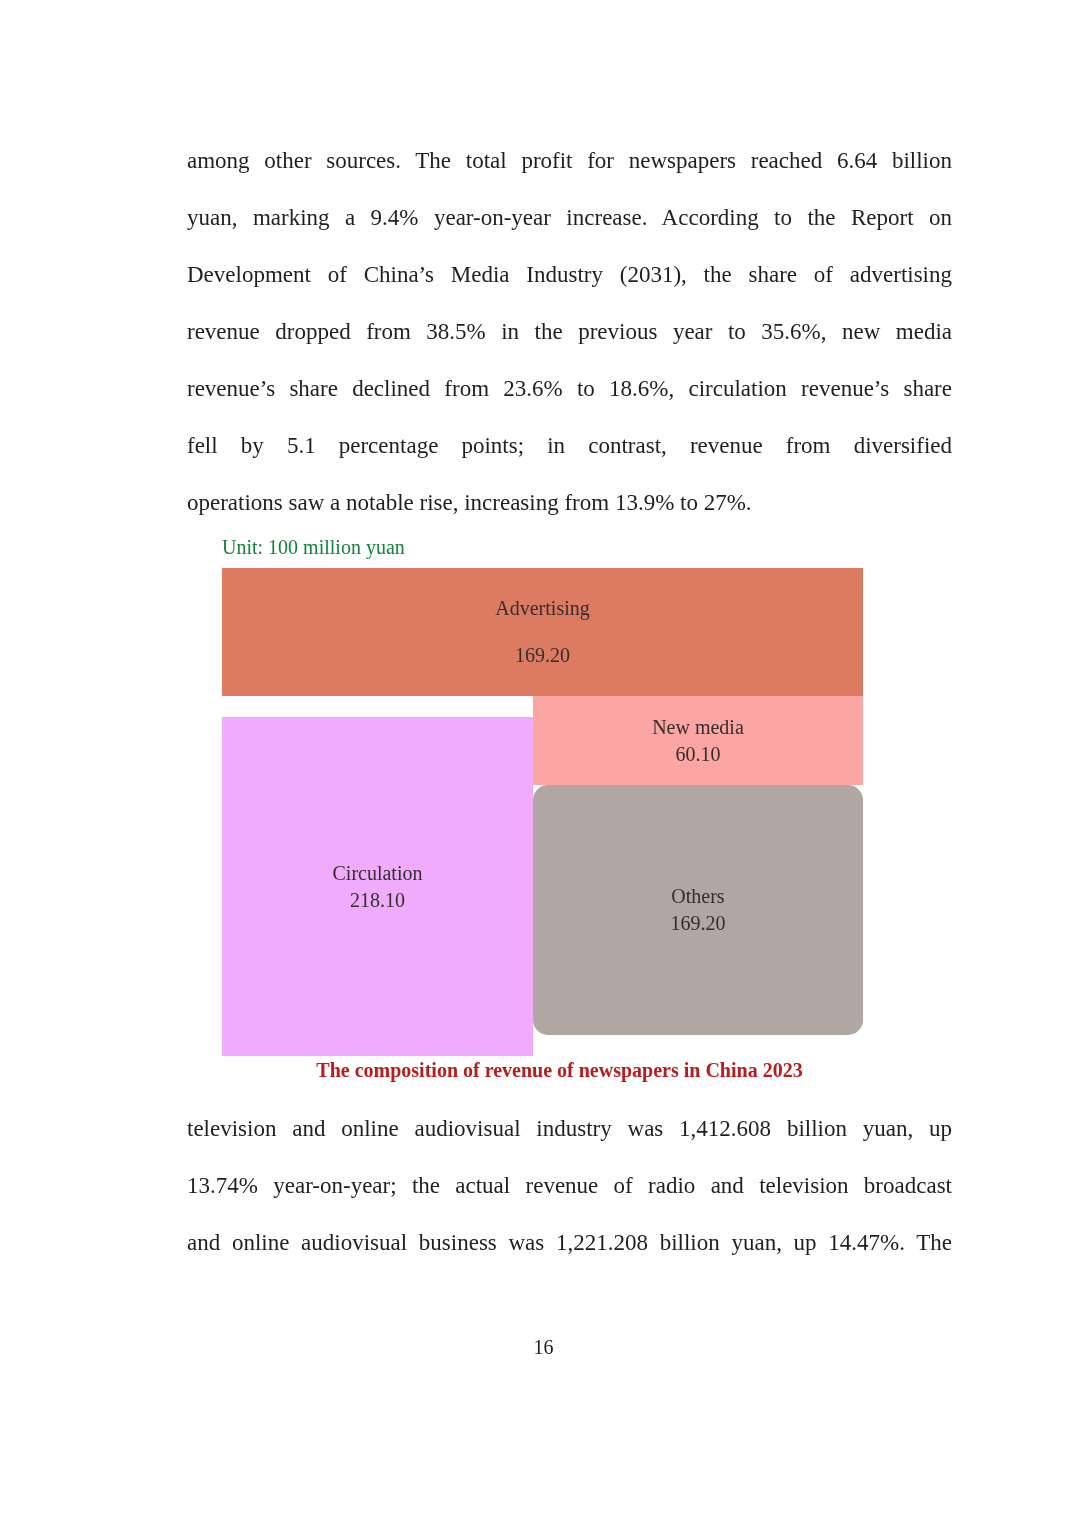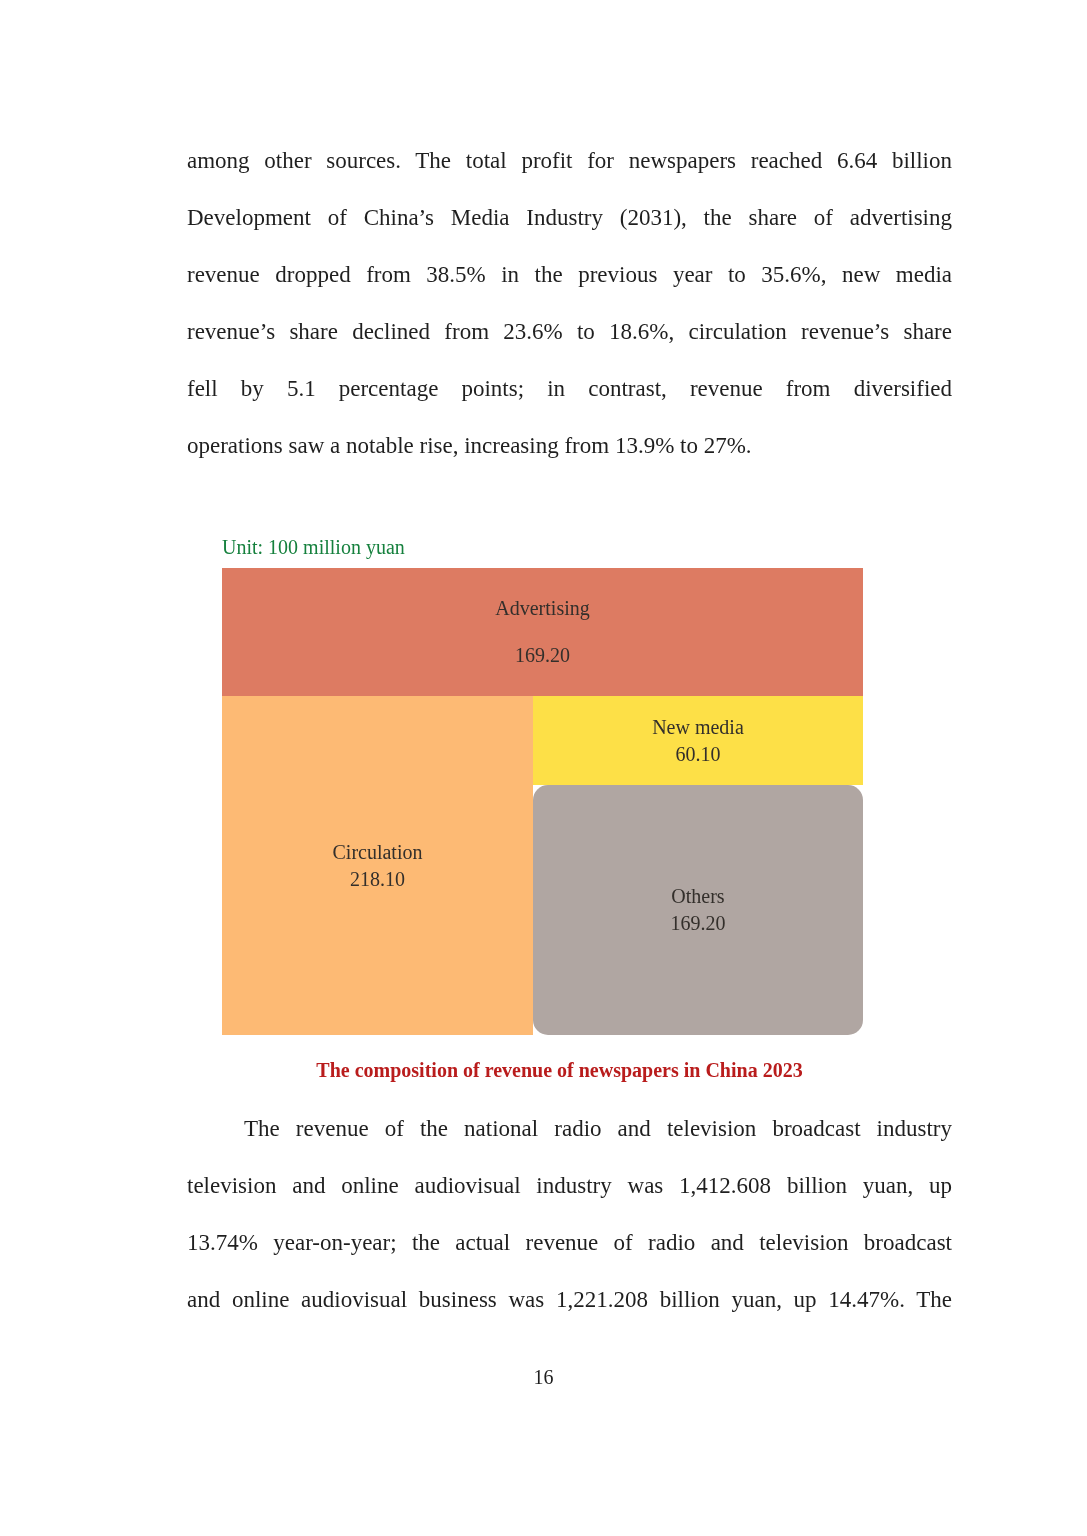--- a/index.html
+++ b/index.html
@@ -69,71 +69,71 @@
     width: 1087px;
     text-align: center;
     font-size: 20px;
     font-weight: 700;
     color: #b91c1c;
     line-height: 26px;
   }
   .page-number {
     position: absolute;
     left: 0;
-    top: 1364px;
+    top: 1334px;
     width: 1087px;
     text-align: center;
     font-size: 20px;
     line-height: 26px;
     color: #1f1f1f;
   }
 </style>
 </head>
 <body>
 
 <div class="page">
 
   <div class="text-block para1">
     <div class="tline just">among other sources. The total profit for newspapers reached 6.64 billion</div>
+    <div class="tline just">yuan, marking a 9.4% year-on-year increase. According to the Report on</div>
     <div class="tline just">Development of China’s Media Industry (2031), the share of advertising</div>
     <div class="tline just">revenue dropped from 38.5% in the previous year to 35.6%, new media</div>
     <div class="tline just">revenue’s share declined from 23.6% to 18.6%, circulation revenue’s share</div>
     <div class="tline just">fell by 5.1 percentage points; in contrast, revenue from diversified</div>
     <div class="tline lastline">operations saw a notable rise, increasing from 13.9% to 27%.</div>
   </div>
 
   <div class="unit-label">Unit: 100 million yuan</div>
 
   <div class="treemap">
     <div class="tm-block tm-adv" style="background: rgb(221, 123, 98); gap: 20px;">
       <div class="tm-label">Advertising</div>
       <div class="tm-value">169.20</div>
     </div>
     <div class="tm-bottom">
-      <div class="tm-block tm-circ" style="background: #fdba74;">
+      <div class="tm-block tm-circ" style="background: #f0abfc; margin-top: 21px;">
         <div class="tm-label">Circulation</div>
         <div class="tm-value">218.10</div>
       </div>
       <div class="tm-right">
-        <div class="tm-block tm-new" style="background: #fde047;">
+        <div class="tm-block tm-new" style="background: #fca5a5;">
           <div class="tm-label">New media</div>
           <div class="tm-value">60.10</div>
         </div>
         <div class="tm-block tm-oth" style="background: rgb(176, 166, 162);">
           <div class="tm-label">Others</div>
           <div class="tm-value">169.20</div>
         </div>
       </div>
     </div>
   </div>
 
   <div class="caption">The composition of revenue of newspapers in China 2023</div>
 
   <div class="text-block para2">
-    <div class="tline just indent">The revenue of the national radio and television broadcast industry</div>
     <div class="tline just">television and online audiovisual industry was 1,412.608 billion yuan, up</div>
     <div class="tline just">13.74% year-on-year; the actual revenue of  radio and television broadcast</div>
     <div class="tline just">and online audiovisual business was 1,221.208 billion yuan, up 14.47%. The</div>
   </div>
 
   <div class="page-number">16</div>
 
 </div>
 
 </body></html>

